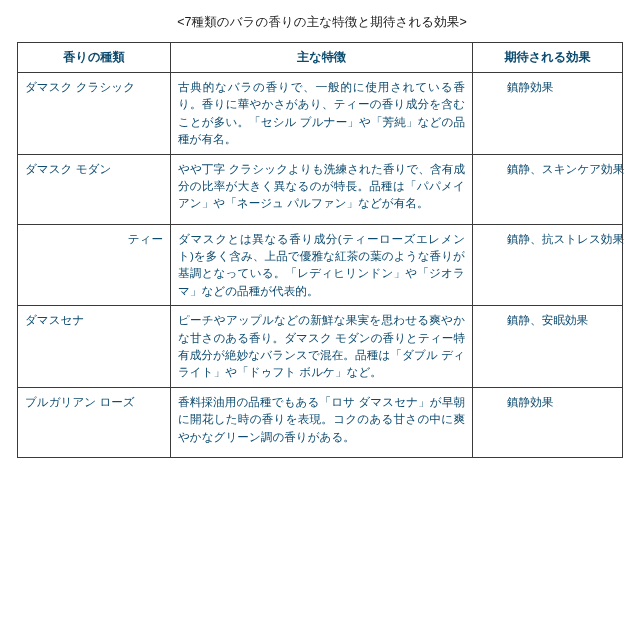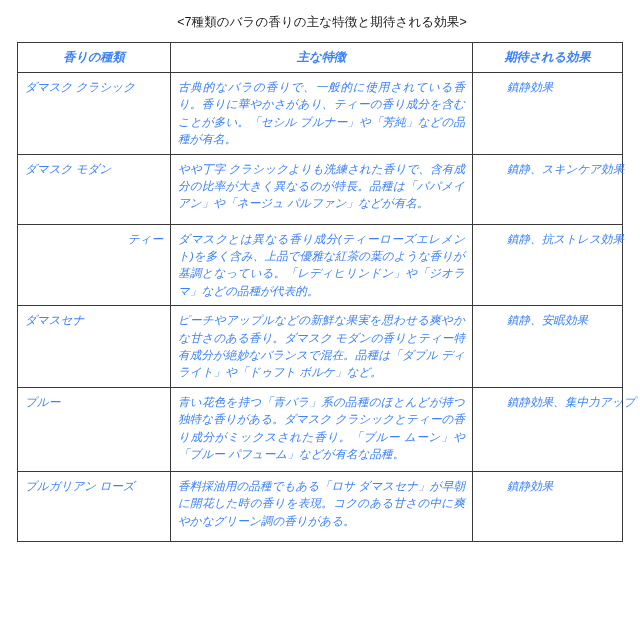--- a/index.html
+++ b/index.html
@@ -48,23 +48,22 @@
   table.scent-table col.c1 { width: 153px; }
   table.scent-table col.c2 { width: 302px; }
   table.scent-table col.c3 { width: 150px; }
   table.scent-table th,
   table.scent-table td {
     border: 0.9px solid #3a3a3a;
     vertical-align: top;
     padding: 5px 7px 6px 7px;
     font-size: 11.6px;
     line-height: 17.4px;
-    color: #3b82f6;
+    color: #0c4a6e;
     box-sizing: border-box;
-    font-style: italic;
   }
   table.scent-table thead th {
     text-align: center;
     font-weight: bold;
     height: 30px;
     padding-top: 5px;
     padding-bottom: 5px;
     vertical-align: middle;
     font-size: 12.2px;
   }
@@ -122,25 +121,20 @@
         <tr class="r3">
           <td class="kind">ティー</td>
           <td class="feature">ダマスクとは異なる香り成分(ティーローズエレメント)を多く含み、上品で優雅な紅茶の葉のような香りが基調となっている。「レディヒリンドン」や「ジオラマ」などの品種が代表的。</td>
           <td class="effect">鎮静、抗ストレス効果</td>
         </tr>
         <tr class="r4">
           <td class="kind">ダマスセナ</td>
           <td class="feature">ピーチやアップルなどの新鮮な果実を思わせる爽やかな甘さのある香り。ダマスク モダンの香りとティー特有成分が絶妙なバランスで混在。品種は「ダブル ディライト」や「ドゥフト ボルケ」など。</td>
           <td class="effect">鎮静、安眠効果</td>
         </tr>
-        <tr class="r5">
-          <td class="kind">ブルー</td>
-          <td class="feature">青い花色を持つ「青バラ」系の品種のほとんどが持つ独特な香りがある。ダマスク クラシックとティーの香り成分がミックスされた香り。「ブルー ムーン」や「ブルー パフューム」などが有名な品種。</td>
-          <td class="effect">鎮静効果、集中力アップ</td>
-        </tr>
         <tr class="r7">
           <td class="kind">ブルガリアン ローズ</td>
           <td class="feature">香料採油用の品種でもある「ロサ ダマスセナ」が早朝に開花した時の香りを表現。コクのある甘さの中に爽やかなグリーン調の香りがある。</td>
           <td class="effect">鎮静効果</td>
         </tr>
       </tbody>
     </table>
   </div>
 
 </div>

